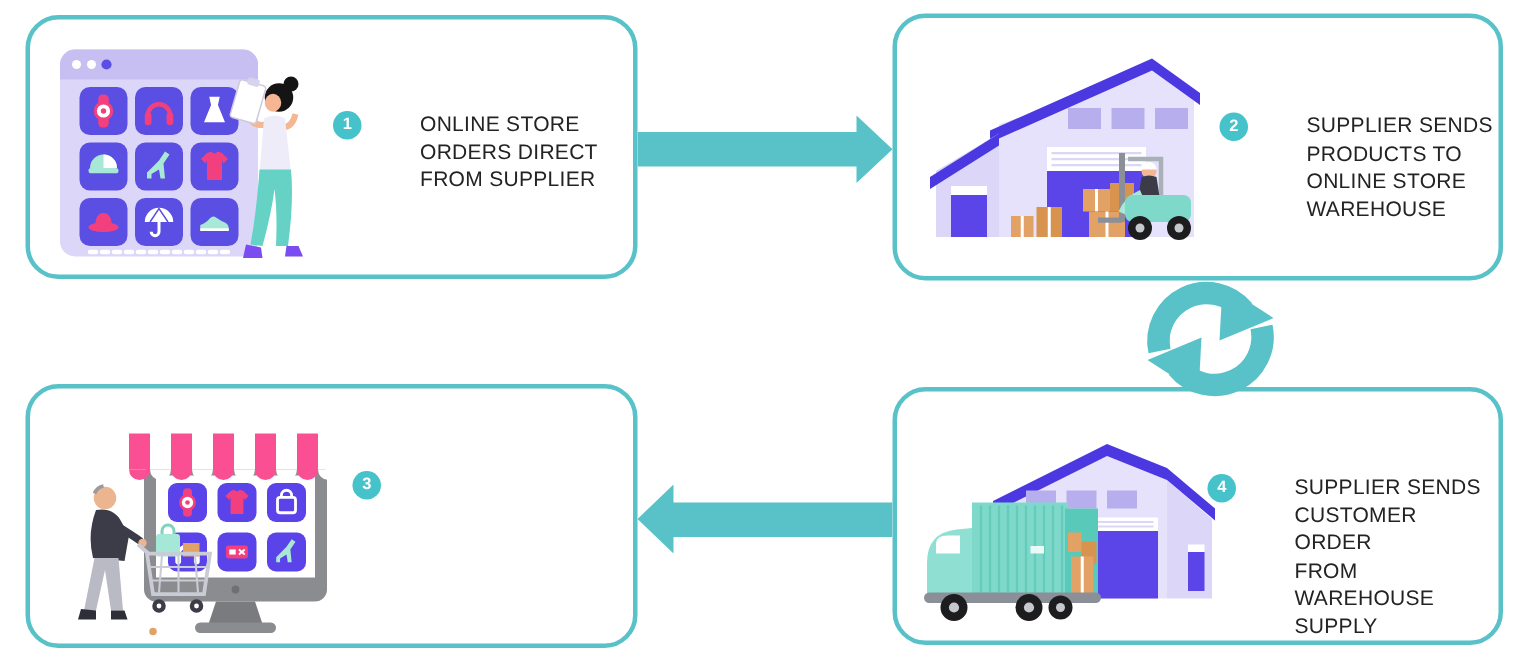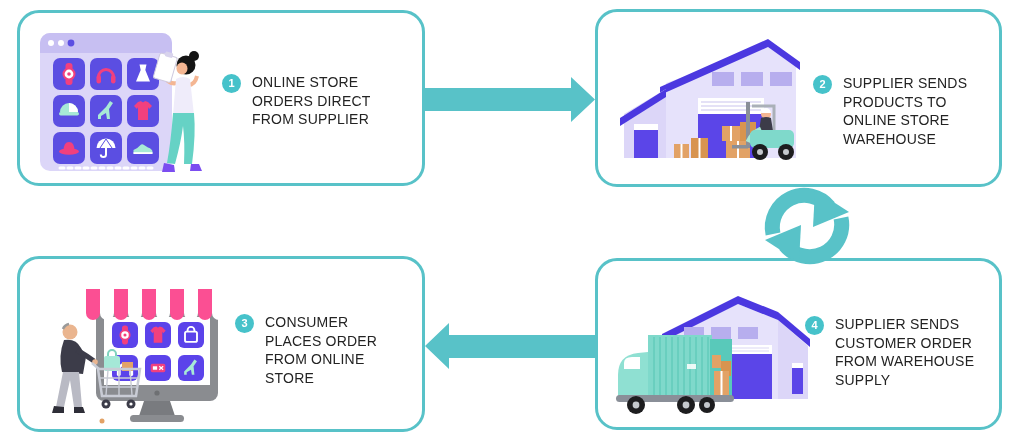--- a/index.html
+++ b/index.html
@@ -25,21 +25,21 @@
   .p2 .step{left:215px;top:62px;}
   .p3 .step{left:215px;top:54px;}
   .p4 .step{left:207px;top:54px;}
   .badge{
     flex:0 0 auto;width:19px;height:19px;border-radius:50%;background:#46c2ca;
     color:#fff;font-size:11px;font-weight:bold;line-height:19px;text-align:center;
     margin-top:1px;
   }
   .label{
     white-space:pre-line;color:#232323;font-size:14px;line-height:18.5px;
-    letter-spacing:0.2px;max-width:160px;
+    letter-spacing:0.2px;max-width:160px;margin-left:28px;
   }
   .connector{position:absolute;}
   .arrow-right{left:425px;top:77px;}
   .arrow-left{left:425px;top:323px;}
   .cycle{left:757px;top:182px;}
 </style>
 </head>
 <body>
 
 <div class="canvas">
@@ -306,24 +306,20 @@
             <circle cx="70" cy="129" r="1.6" fill="#fff"></circle>
           <circle cx="95" cy="129" r="4.5" fill="#3c3c49"></circle>
             <circle cx="95" cy="129" r="1.6" fill="#fff"></circle>
         </g>
         <circle cx="66" cy="146" r="2.5" fill="#e2a266"></circle>
       </g>
     </svg>
 
     <div class="step">
       <span class="badge">3</span>
-      <div class="label">CONSUMER
-PLACES ORDER
-FROM ONLINE
-STORE</div>
     </div>
   </section>
 
   <section class="panel p4">
     <svg class="illus" width="200" height="130" viewBox="0 0 200 130">
       <g>
         <polygon points="58,44 128,17 168,33 168,112 58,112" fill="#e6e2fb"></polygon>
         <polygon points="52,47 128,9 168,25 168,33 128,17 52,55" fill="#4b38e0"></polygon>
         <polygon points="168,33 198,59 198,112 168,112" fill="#dcd6f8"></polygon>
         <polygon points="168,25 200,52 200,60 168,33" fill="#4b38e0"></polygon>

